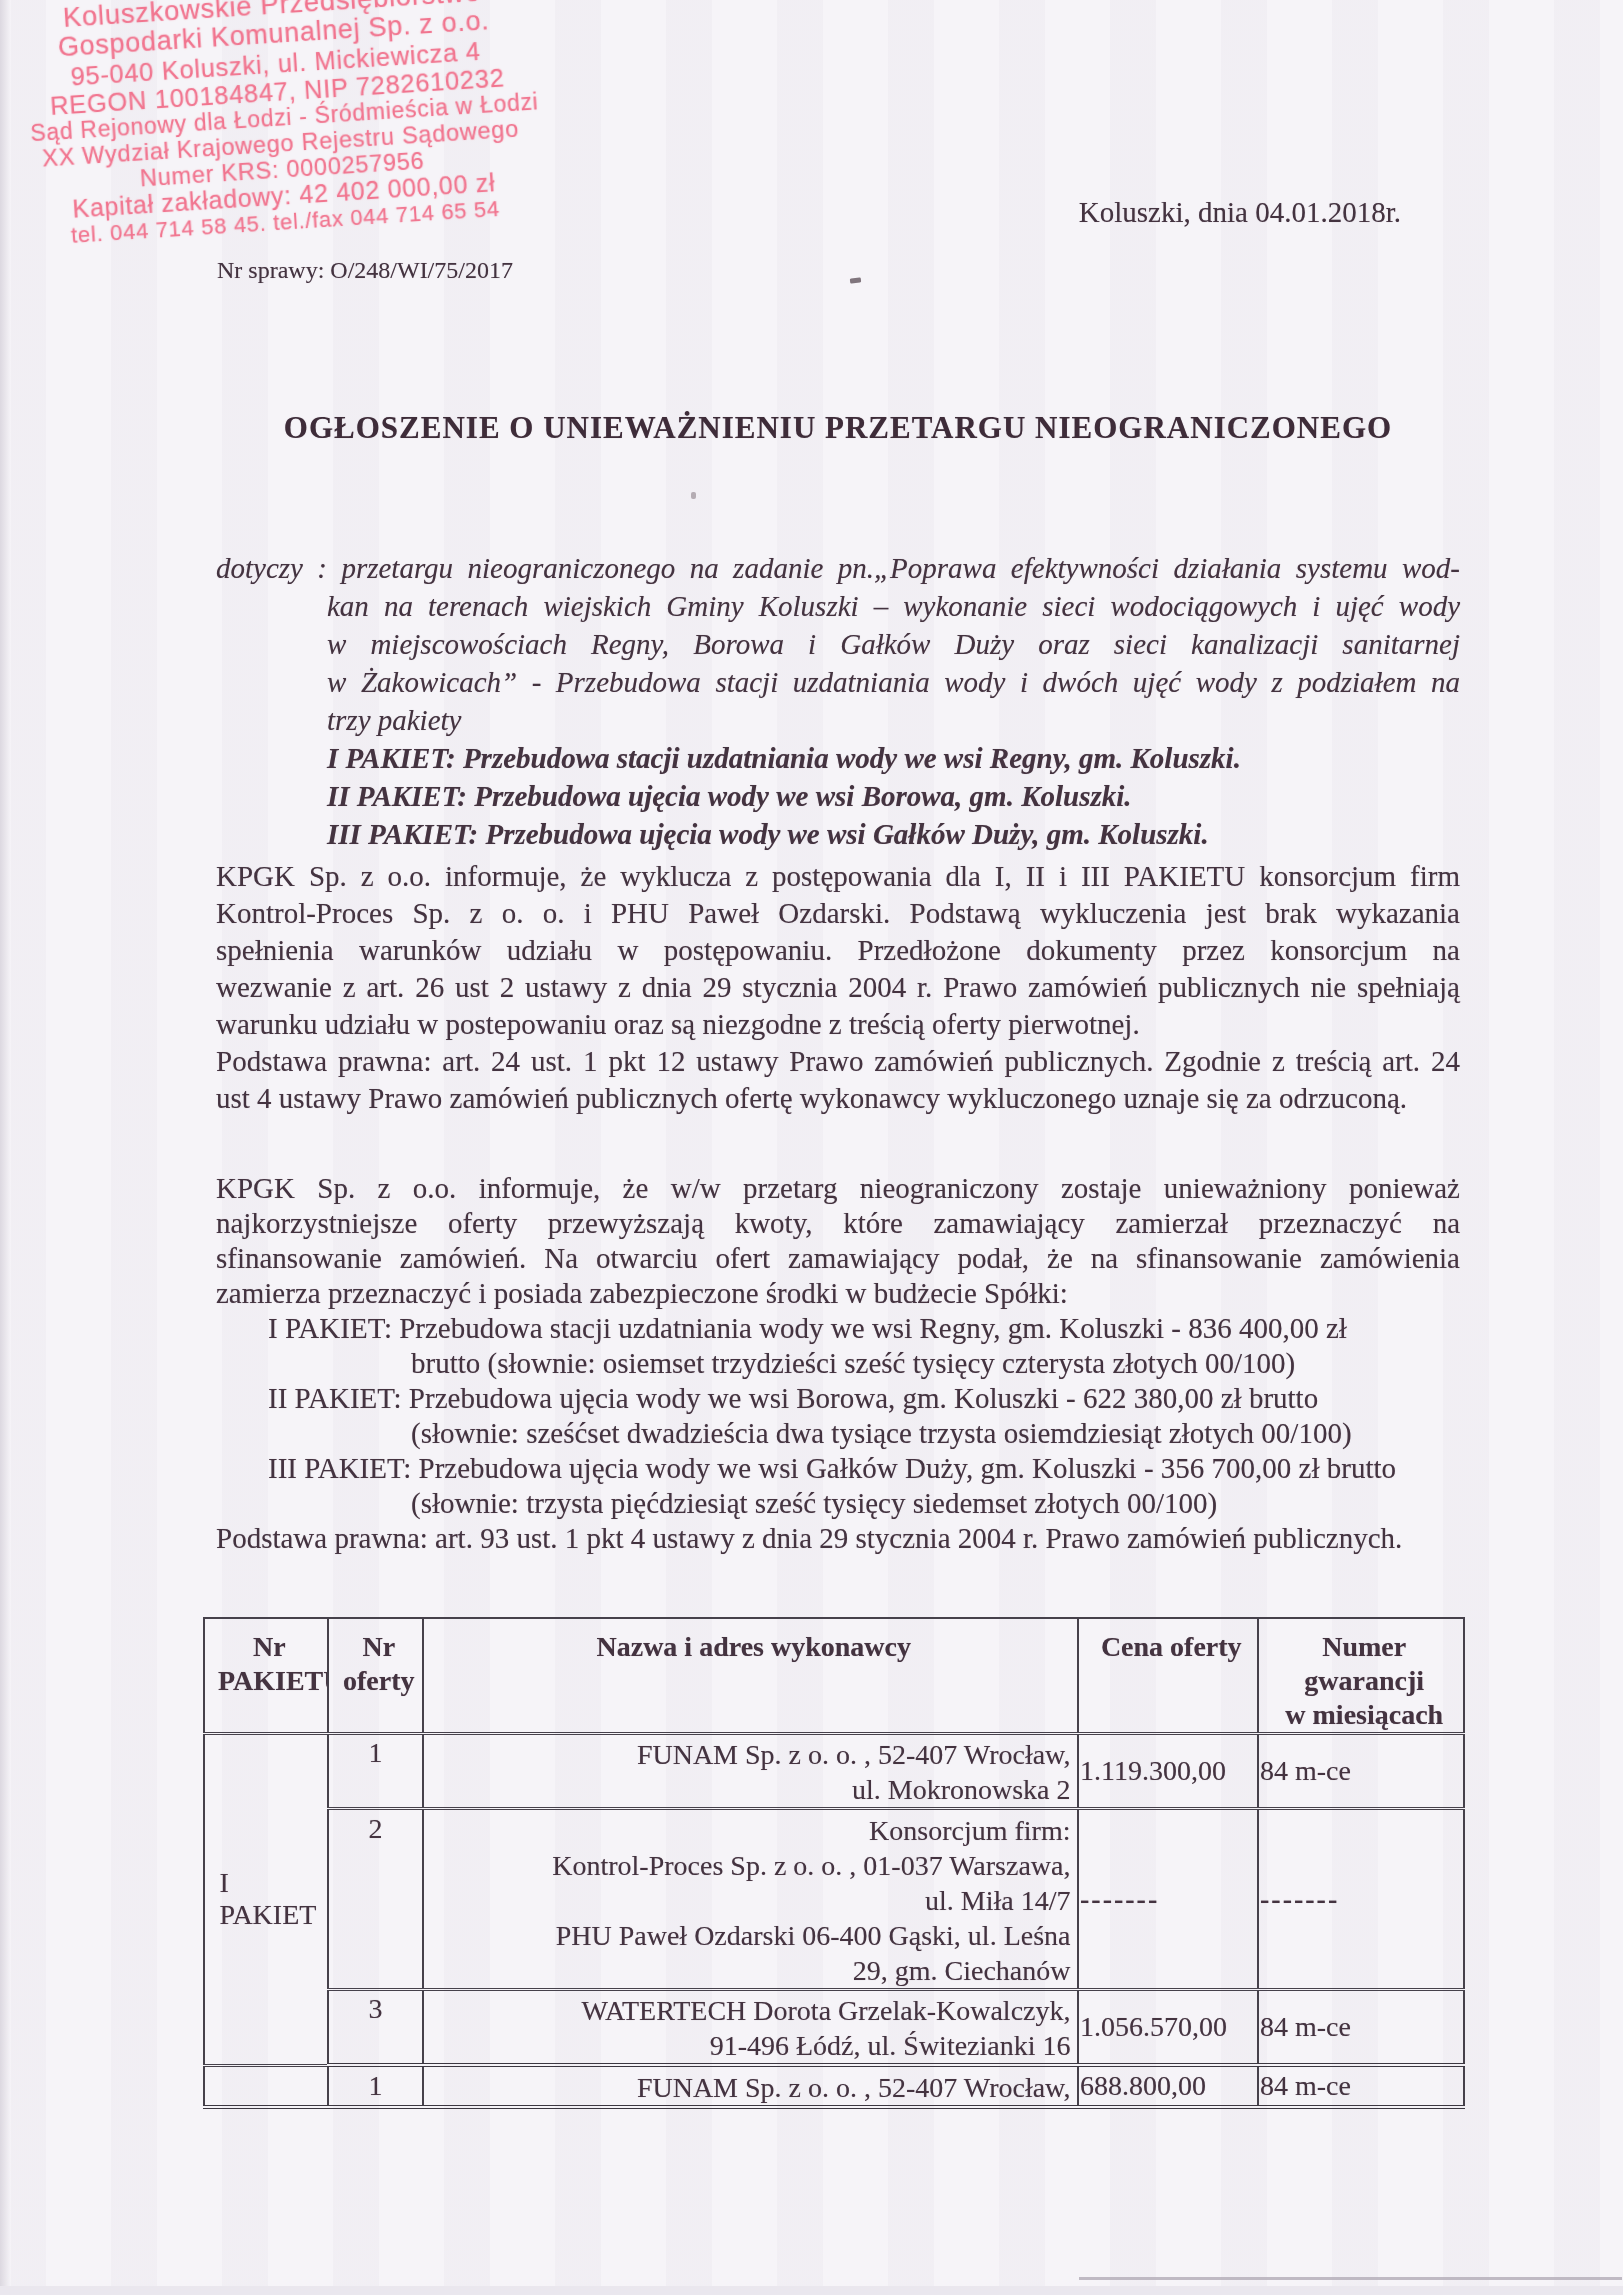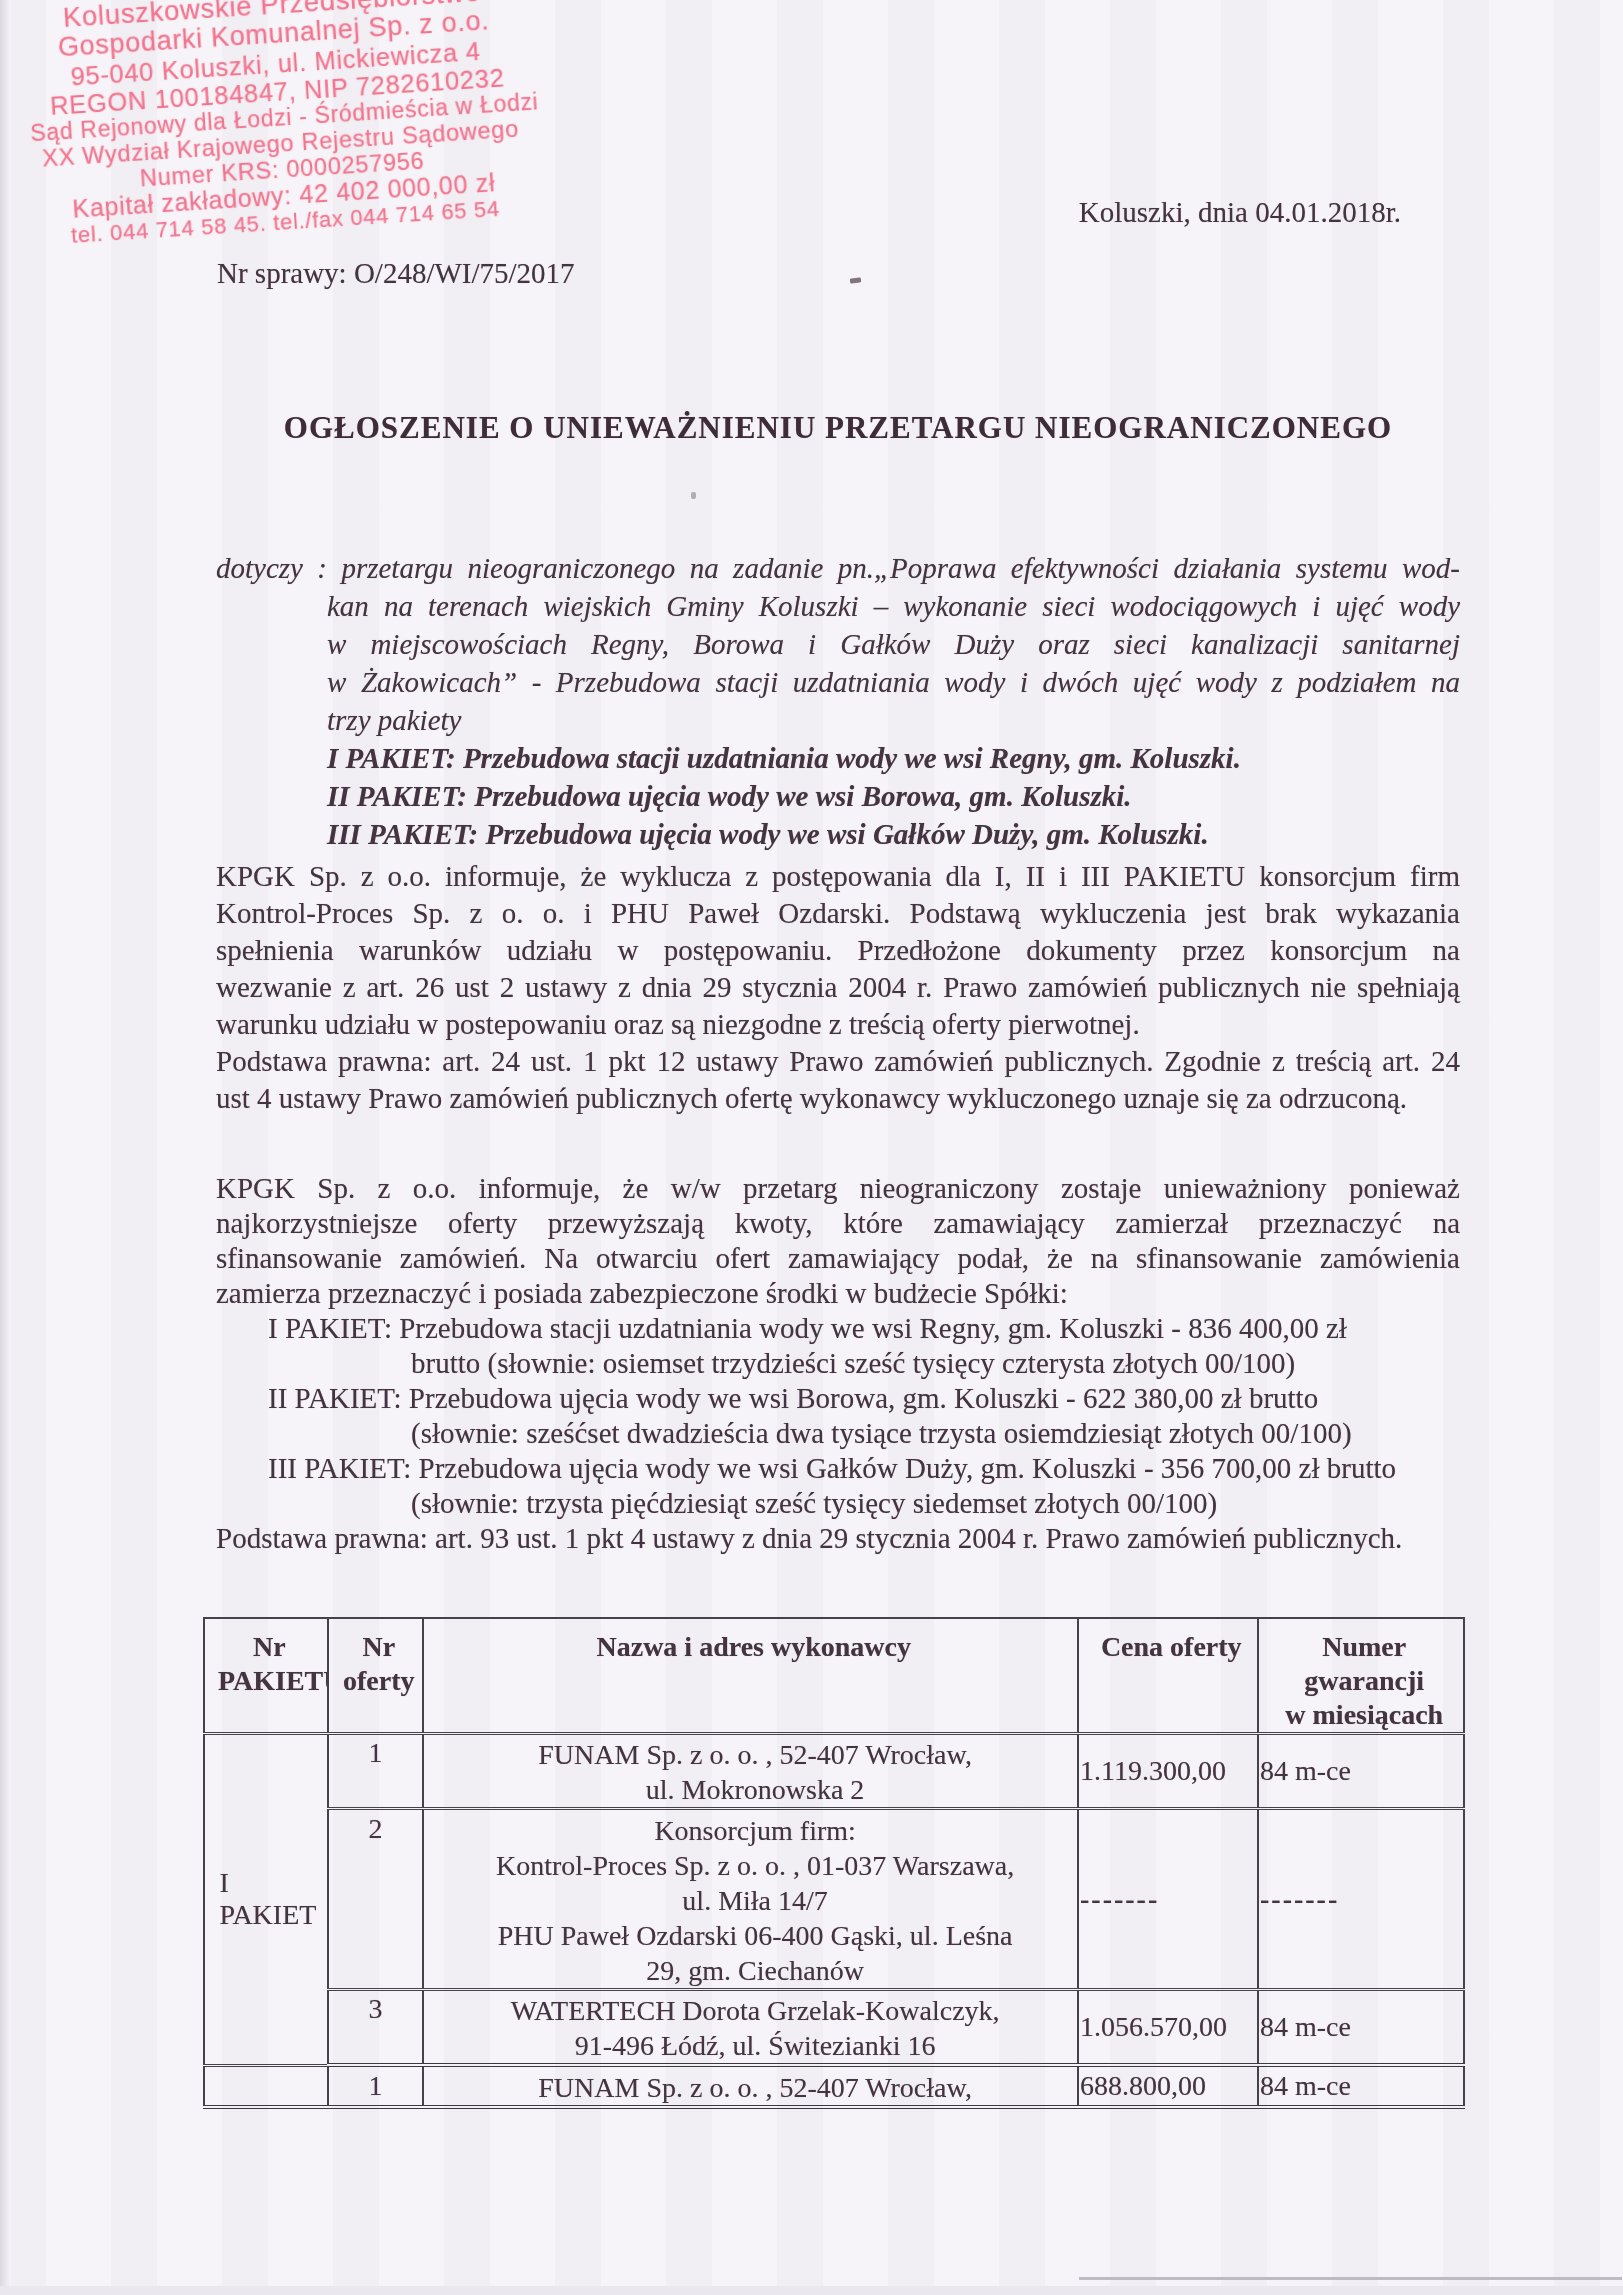--- a/index.html
+++ b/index.html
@@ -40,21 +40,21 @@
   .stamp .s3 { font-size:25.5px; }
   .stamp .s4 { font-size:25.5px; }
   .stamp .s5 { font-size:23px; }
   .stamp .s6 { font-size:23.6px; }
   .stamp .s7 { font-size:23.6px; }
   .stamp .s8 { font-size:25px; }
   .stamp .s9 { font-size:22px; }
 
   .dateline { position:absolute; top:196px; left:1074px; width:327px;
     text-align:right; font-size:29px; }
-  .caseno { position:absolute; top:257px; left:217px; font-size:29px; }
+  .caseno { position:absolute; top:257px; left:217px; font-size:24px; }
 
   .doctitle { position:absolute; top:410px; left:216px; width:1244px;
     text-align:center; font-weight:bold; font-size:31px; letter-spacing:1px; color:#3e2c39; }
 
   .block { position:absolute; left:216px; width:1244px; font-size:29px; }
   .just { text-align:justify; text-align-last:justify; }
   .line { display:block; }
 
   .subject { top:549px; line-height:38px; font-style:italic; }
   .subject .cont { margin-left:111px; }
@@ -86,21 +86,21 @@
   tr.r1 { height:72px; }
   tr.r1 td { border-bottom:3.9px double #46414b; }
   tr.r2 { height:174px; }
   tr.r2 td { border-bottom:3.9px double #46414b; }
   tr.r3 { height:71px; }
   tr.r3 td { border-bottom:4.6px double #3c3741; }
   tr.r4 { height:38px; }
   td.pakiet { vertical-align:middle; text-align:left; padding-left:14.4px; border-bottom:4.6px double #3c3741;margin-left:31px; }
   td.pakiet2 { text-align:left; padding-left:14.4px; }
   td.nro { text-align:center; vertical-align:top; padding-top:2.6px; }
-  td.wyk { text-align:center; vertical-align:top; padding:2.6px 6.5px 0 15.7px; line-height:35px; }
+  td.wyk { text-align:right; vertical-align:top; padding:2.6px 6.5px 0 15.7px; line-height:35px; }
   td.cena, td.okres { text-align:left; vertical-align:middle; }
   tr.r2 td.cena, tr.r2 td.okres { font-weight:bold; letter-spacing:2px; }
 </style>
 </head>
 <body>
 
 <div class="streaks"></div>
 <div class="leftband"></div>
 <div class="bottomband"></div>
 <div class="scanline"></div>

